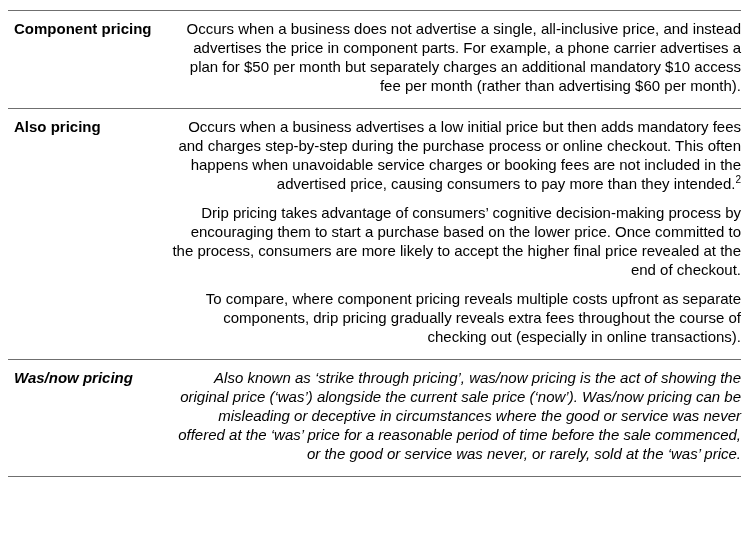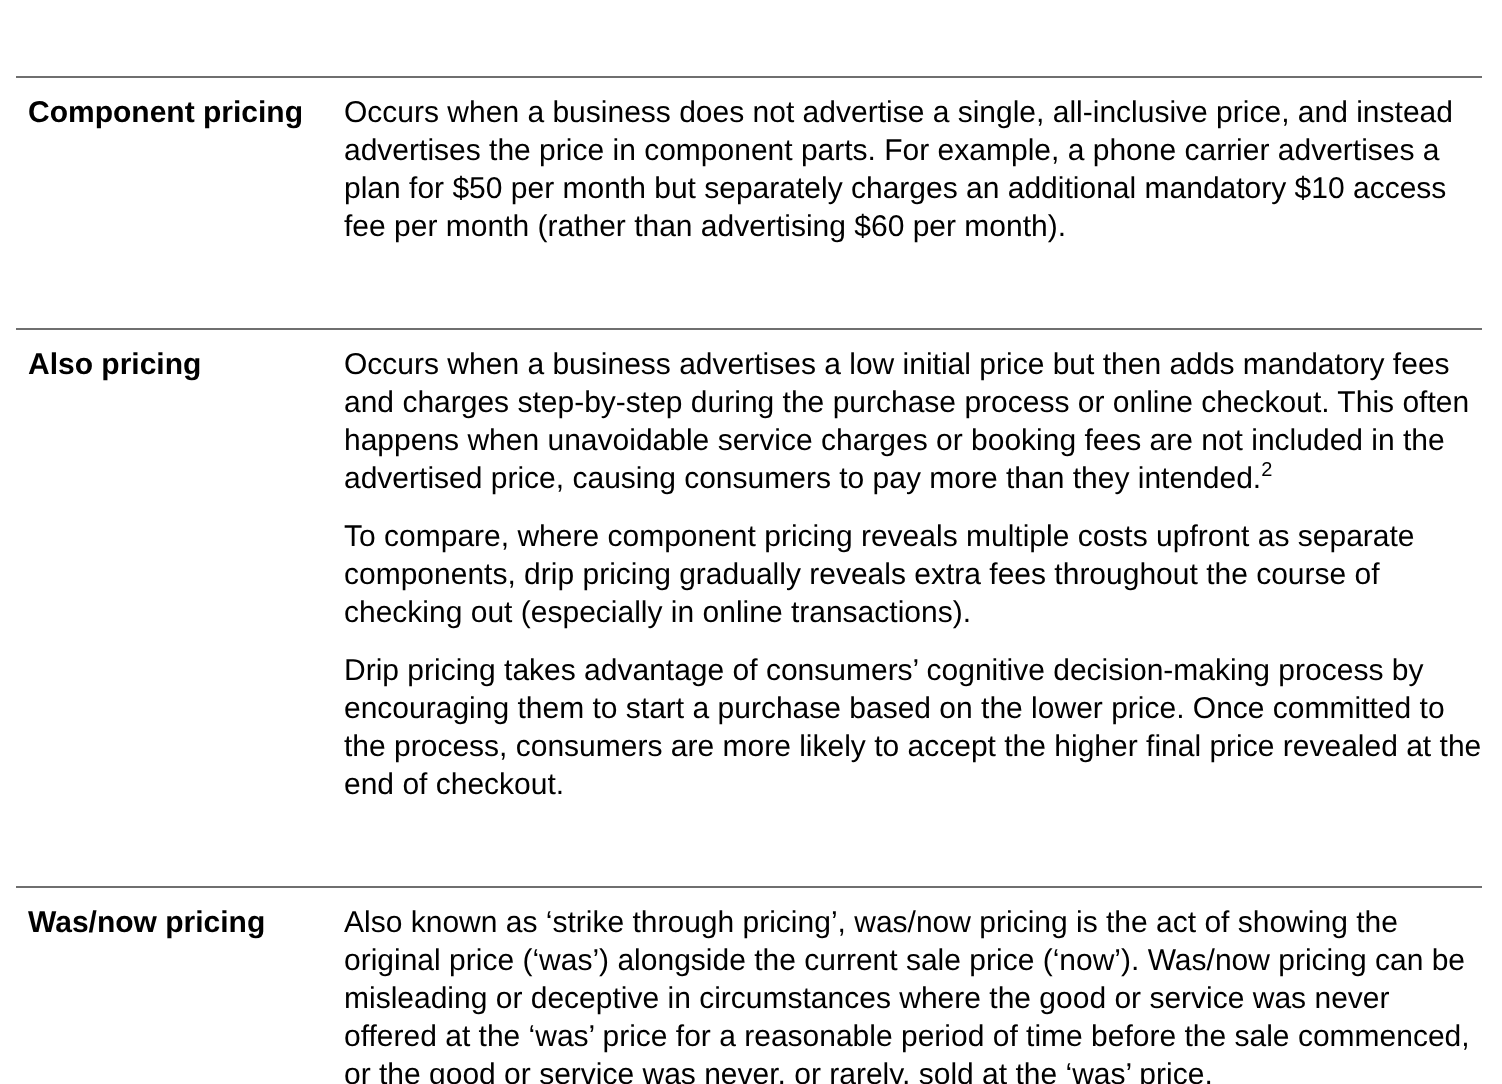--- a/index.html
+++ b/index.html
@@ -19,42 +19,43 @@
     position: absolute;
     left: 8px;
     top: 10px;
     width: 733px;
   }
   .doc-row {
     display: flex;
     align-items: flex-start;
     border-top: 1.5px solid #6f6f6f;
     padding: 8px 0 13px 0;
-    margin-top: 28px;
   }
   .doc-row:last-child {
     border-bottom: 1.5px solid #6f6f6f;
+    font-style: italic;
   }
   .term-cell {
     flex: 0 0 142px;
     width: 142px;
     padding-left: 6px;
     margin-right: 16px;
     font-size: 15px;
     line-height: 19px;
     font-weight: bold;
   }
   .def-cell {
     flex: 0 0 569px;
     width: 569px;
     font-size: 15px;
     line-height: 19px;
   }
   .def-cell p {
     margin: 0 0 10px 0;
+    text-align: right;
   }
   .def-cell p:last-child {
     margin-bottom: 0;
   }
   .footnote-sup {
     font-size: 10px;
     line-height: 0;
     vertical-align: super;
   }
 </style>
@@ -71,22 +72,22 @@
       <p>Occurs when a business does not advertise a single, all-inclusive price, and instead advertises the price in component parts. For example, a phone carrier advertises a plan for $50 per month but separately charges an additional mandatory $10 access fee per month (rather than advertising $60 per month).</p>
     </div>
   </section>
 
   <section class="doc-row">
     <div class="term-cell">
       <span>Also pricing</span>
     </div>
     <div class="def-cell">
       <p><span>Occurs when a business advertises a low initial price but then adds mandatory fees and charges step-by-step during the purchase process or online checkout. This often happens when unavoidable service charges or booking fees are not included in the advertised price, causing consumers to pay more than they intended.</span><sup class="footnote-sup">2</sup></p>
+      <p>Drip pricing takes advantage of consumers’ cognitive decision-making process by encouraging them to start a purchase based on the lower price. Once committed to the process, consumers are more likely to accept the higher final price revealed at the end of checkout.</p>
       <p>To compare, where component pricing reveals multiple costs upfront as separate components, drip pricing gradually reveals extra fees throughout the course of checking out (especially in online transactions).</p>
-      <p>Drip pricing takes advantage of consumers’ cognitive decision-making process by encouraging them to start a purchase based on the lower price. Once committed to the process, consumers are more likely to accept the higher final price revealed at the end of checkout.</p>
     </div>
   </section>
 
   <section class="doc-row">
     <div class="term-cell">
       <span>Was/now pricing</span>
     </div>
     <div class="def-cell">
       <p>Also known as ‘strike through pricing’, was/now pricing is the act of showing the original price (‘was’) alongside the current sale price (‘now’). Was/now pricing can be misleading or deceptive in circumstances where the good or service was never offered at the ‘was’ price for a reasonable period of time before the sale commenced, or the good or service was never, or rarely, sold at the ‘was’ price.</p>
     </div>

